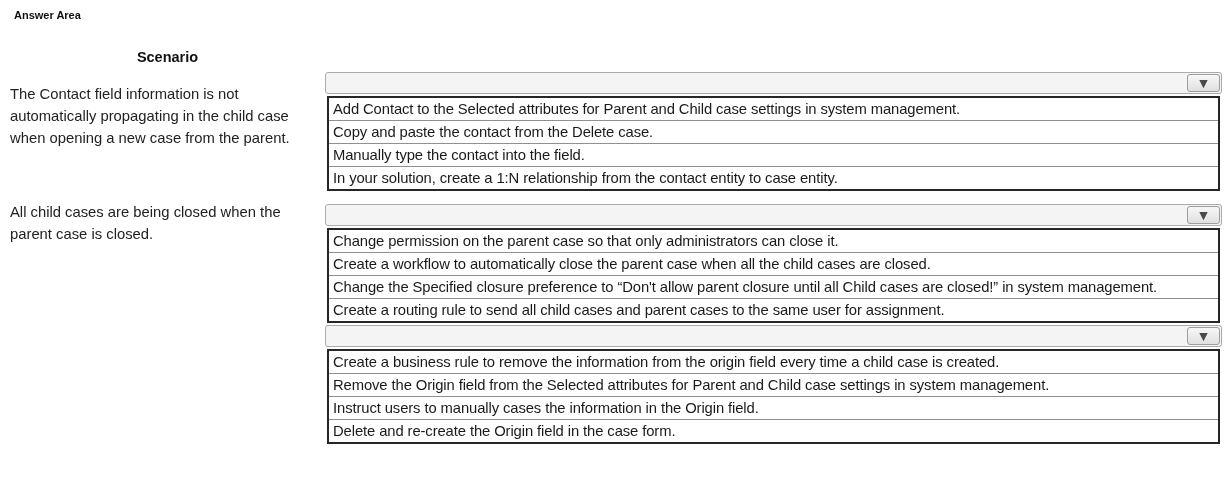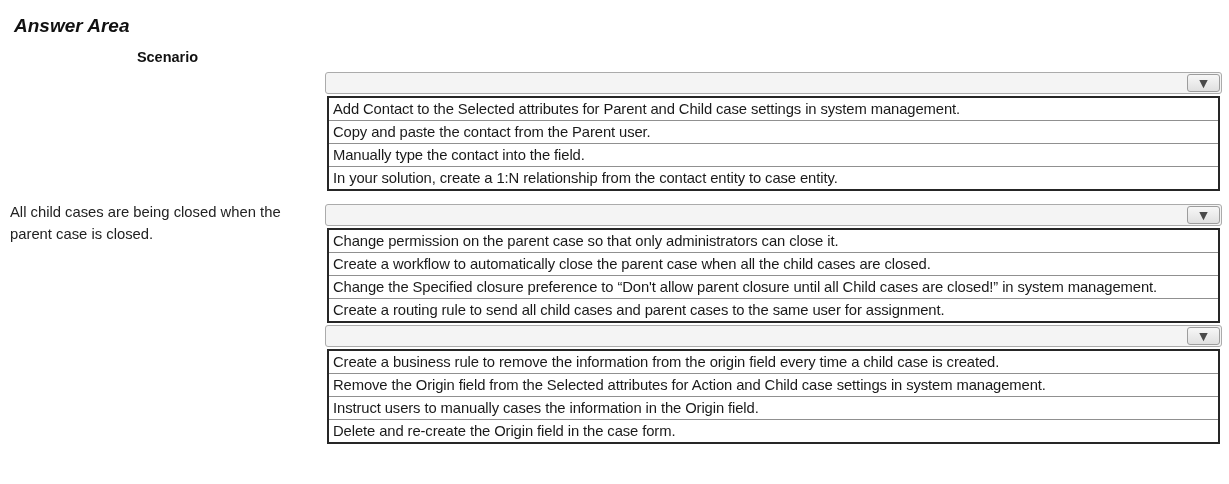--- a/index.html
+++ b/index.html
@@ -8,25 +8,24 @@
     width: 1229px;
     height: 484px;
     background: #ffffff;
     font-family: "Liberation Sans", sans-serif;
     color: #1c1c1c;
     overflow: hidden;
   }
   .page-title {
     position: absolute;
     left: 14px;
-    top: 15px;
-    font-size: 19px;
+    top: 9px;
+    font-size: 11px;
     font-weight: bold;
     color: #111;
-    font-style: italic;
   }
   .col-header {
     position: absolute;
     top: 49px;
     font-size: 14.5px;
     font-weight: bold;
     text-align: center;
     color: #111;
   }
   .scenario-header { left: 0; width: 335px; }
@@ -109,33 +108,36 @@
 </style>
 </head>
 <body>
 
 <div class="canvas">
 
   <div class="page-title">Answer Area</div>
 
   <div class="col-header scenario-header">Scenario</div>
 
+  <div class="scenario-text" style="top:83px">The Contact field information is not
+automatically propagating in the child case
+when opening a new case from the parent.</div>
   <div class="scenario-text" style="top:201px">All child cases are being closed when the
 parent case is closed.</div>
 
   <div class="action-group" style="top:72px; height:120px">
     <div class="combobox">
       <span class="combobox-value"></span>
       <span class="dropdown-btn">
         <span class="chevron">▼</span>
       </span>
     </div>
     <div class="options-table">
       <div class="option-row">Add Contact to the Selected attributes for Parent and Child case settings in system management.</div>
-      <div class="option-row">Copy and paste the contact from the Parent user.</div>
+      <div class="option-row">Copy and paste the contact from the Delete case.</div>
       <div class="option-row">Manually type the contact into the field.</div>
       <div class="option-row">In your solution, create a 1:N relationship from the contact entity to case entity.</div>
     </div>
   </div>
 
   <div class="action-group" style="top:204px; height:120px">
     <div class="combobox">
       <span class="combobox-value"></span>
       <span class="dropdown-btn">
         <span class="chevron">▼</span>
@@ -151,19 +153,19 @@
 
   <div class="action-group" style="top:325px; height:120px">
     <div class="combobox">
       <span class="combobox-value"></span>
       <span class="dropdown-btn">
         <span class="chevron">▼</span>
       </span>
     </div>
     <div class="options-table">
       <div class="option-row">Create a business rule to remove the information from the origin field every time a child case is created.</div>
-      <div class="option-row">Remove the Origin field from the Selected attributes for Action and Child case settings in system management.</div>
+      <div class="option-row">Remove the Origin field from the Selected attributes for Parent and Child case settings in system management.</div>
       <div class="option-row">Instruct users to manually cases the information in the Origin field.</div>
       <div class="option-row">Delete and re-create the Origin field in the case form.</div>
     </div>
   </div>
 
 </div>
 
 </body></html>

